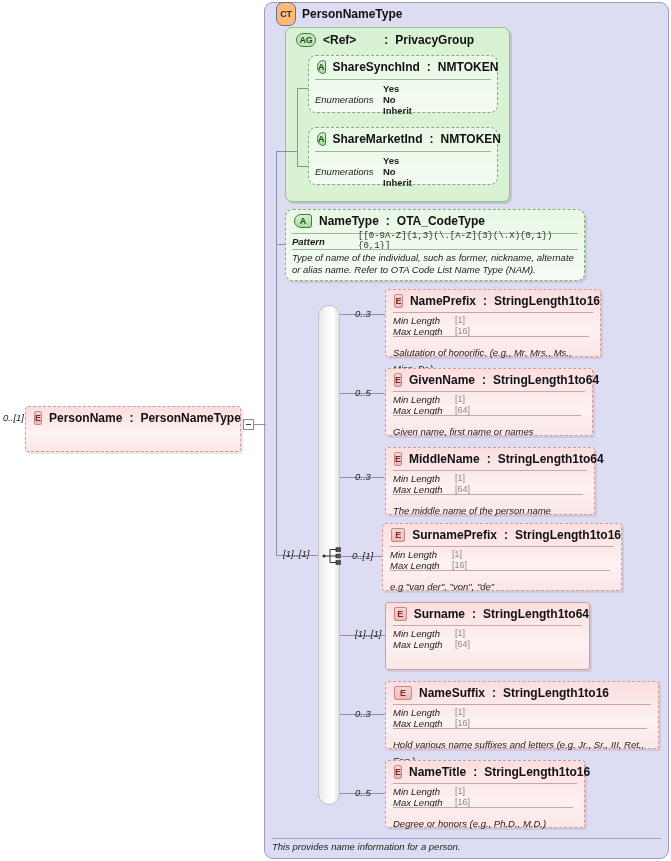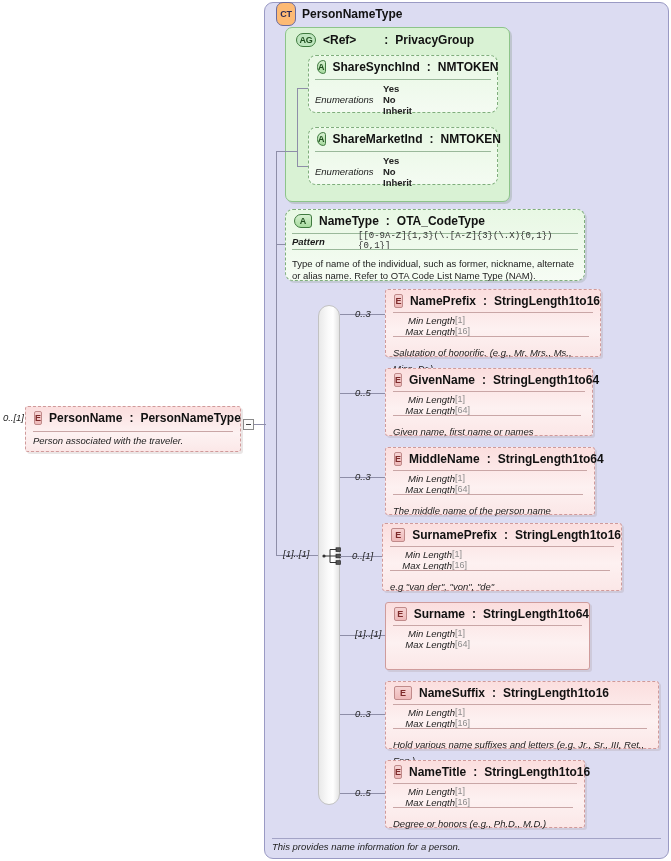--- a/index.html
+++ b/index.html
@@ -87,43 +87,43 @@
   }
   .pattern-row{
     position:absolute;left:6px;right:6px;top:23px;height:14px;
     border-top:1px solid #9ab89a;
     display:flex;align-items:center;font-size:9.5px;gap:16px;
   }
   .pattern-label{font-style:italic;width:50px;flex:0 0 50px;font-weight:bold;}
   .pattern-val{font-family:"Liberation Mono","DejaVu Sans Mono",monospace;font-size:9px;color:#333;}
   .annot{
     position:absolute;left:6px;right:6px;
-    border-top:1px solid #9ab89a;padding-top:8px;
-    font-size:9.5px;line-height:11.5px;color:#222;
+    border-top:1px solid #9ab89a;padding-top:2px;
+    font-style:italic;font-size:9.5px;line-height:11.5px;color:#222;
   }
 
   
   .el-node{
     background:linear-gradient(180deg,#fbdede 0%,#fdf1f1 60%,#fbe7e7 100%);
     border:1px dashed #d09a9a;border-radius:3px;
     box-shadow:2px 2px 0 rgba(150,130,130,.20);
   }
   .el-node.required{border-style:solid;border-color:#cf9c9c;}
   .el-head{
     position:absolute;left:0;top:0;right:0;height:22px;
     display:flex;align-items:center;gap:7px;padding-left:8px;
     box-sizing:border-box;font-size:12px;font-weight:bold;color:#111;
     white-space:nowrap;
   }
   .el-facets{
     position:absolute;left:7px;right:7px;top:22px;height:24px;
     border-top:1px solid #c9a6a6;padding-top:2px;
   }
   .el-facet-row{display:flex;font-size:9.5px;line-height:11px;}
-  .el-facet-name{font-style:italic;width:62px;flex:0 0 62px;color:#222;text-align:right;}
+  .el-facet-name{font-style:italic;width:62px;flex:0 0 62px;color:#222;}
   .el-facet-val{color:#8b8b8b;font-size:9px;}
   .el-annot{
     position:absolute;left:7px;right:11px;top:46px;
     border-top:1px solid #c9a6a6;padding-top:8px;
     font-style:italic;font-size:9.5px;line-height:16px;color:#222;
   }
 
   
   .root-node{
     left:25px;top:406px;width:216px;height:46px;
@@ -262,21 +262,20 @@
 
   <div class="abs root-card">0..[1]</div>
 
   <div class="abs root-node">
     <div class="el-head">
       <span class="badge badge-e">E</span>
       <span>PersonName</span>
       <span>:</span>
       <span>PersonNameType</span>
     </div>
-    <div class="root-annot">Person associated with the traveler.</div>
   </div>
 
   <div class="abs minus-box"></div>
   <div class="abs ln lnh" style="left:254px;top:424px;width:12px;"></div>
 
   <div class="abs seq-bar"></div>
 
   <div class="abs card" style="left:283px;top:548px;">[1]..[1]</div>
 
   <svg class="abs seq-icon" viewBox="0 0 22 20" xmlns="http://www.w3.org/2000/svg">

